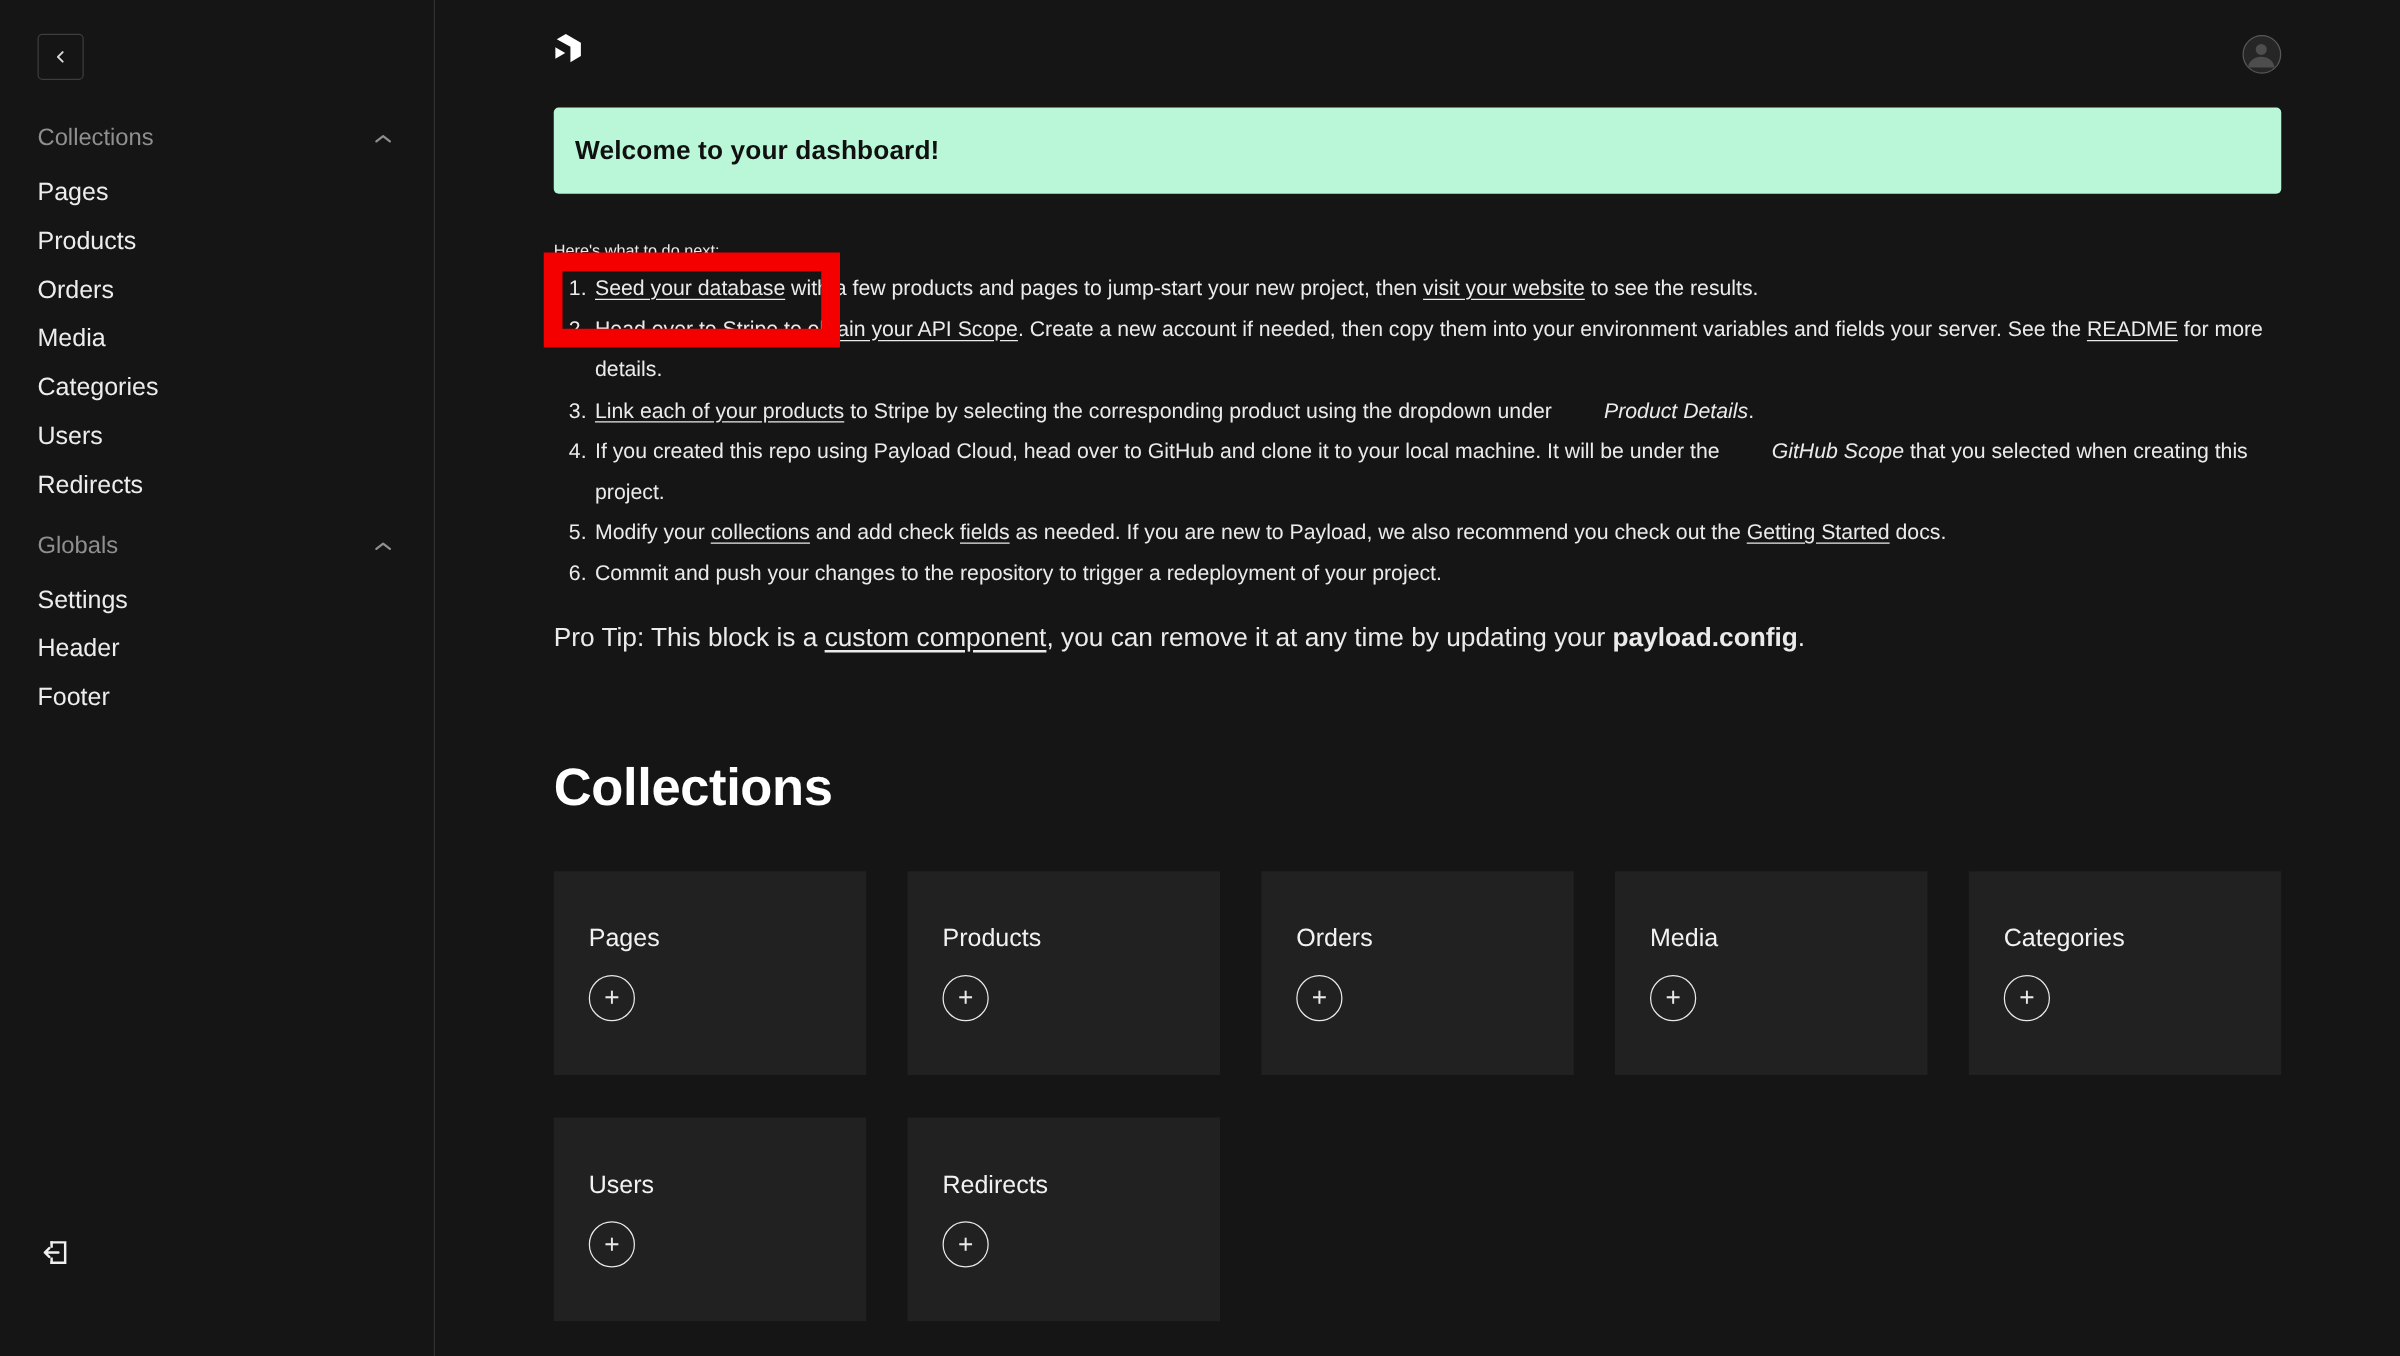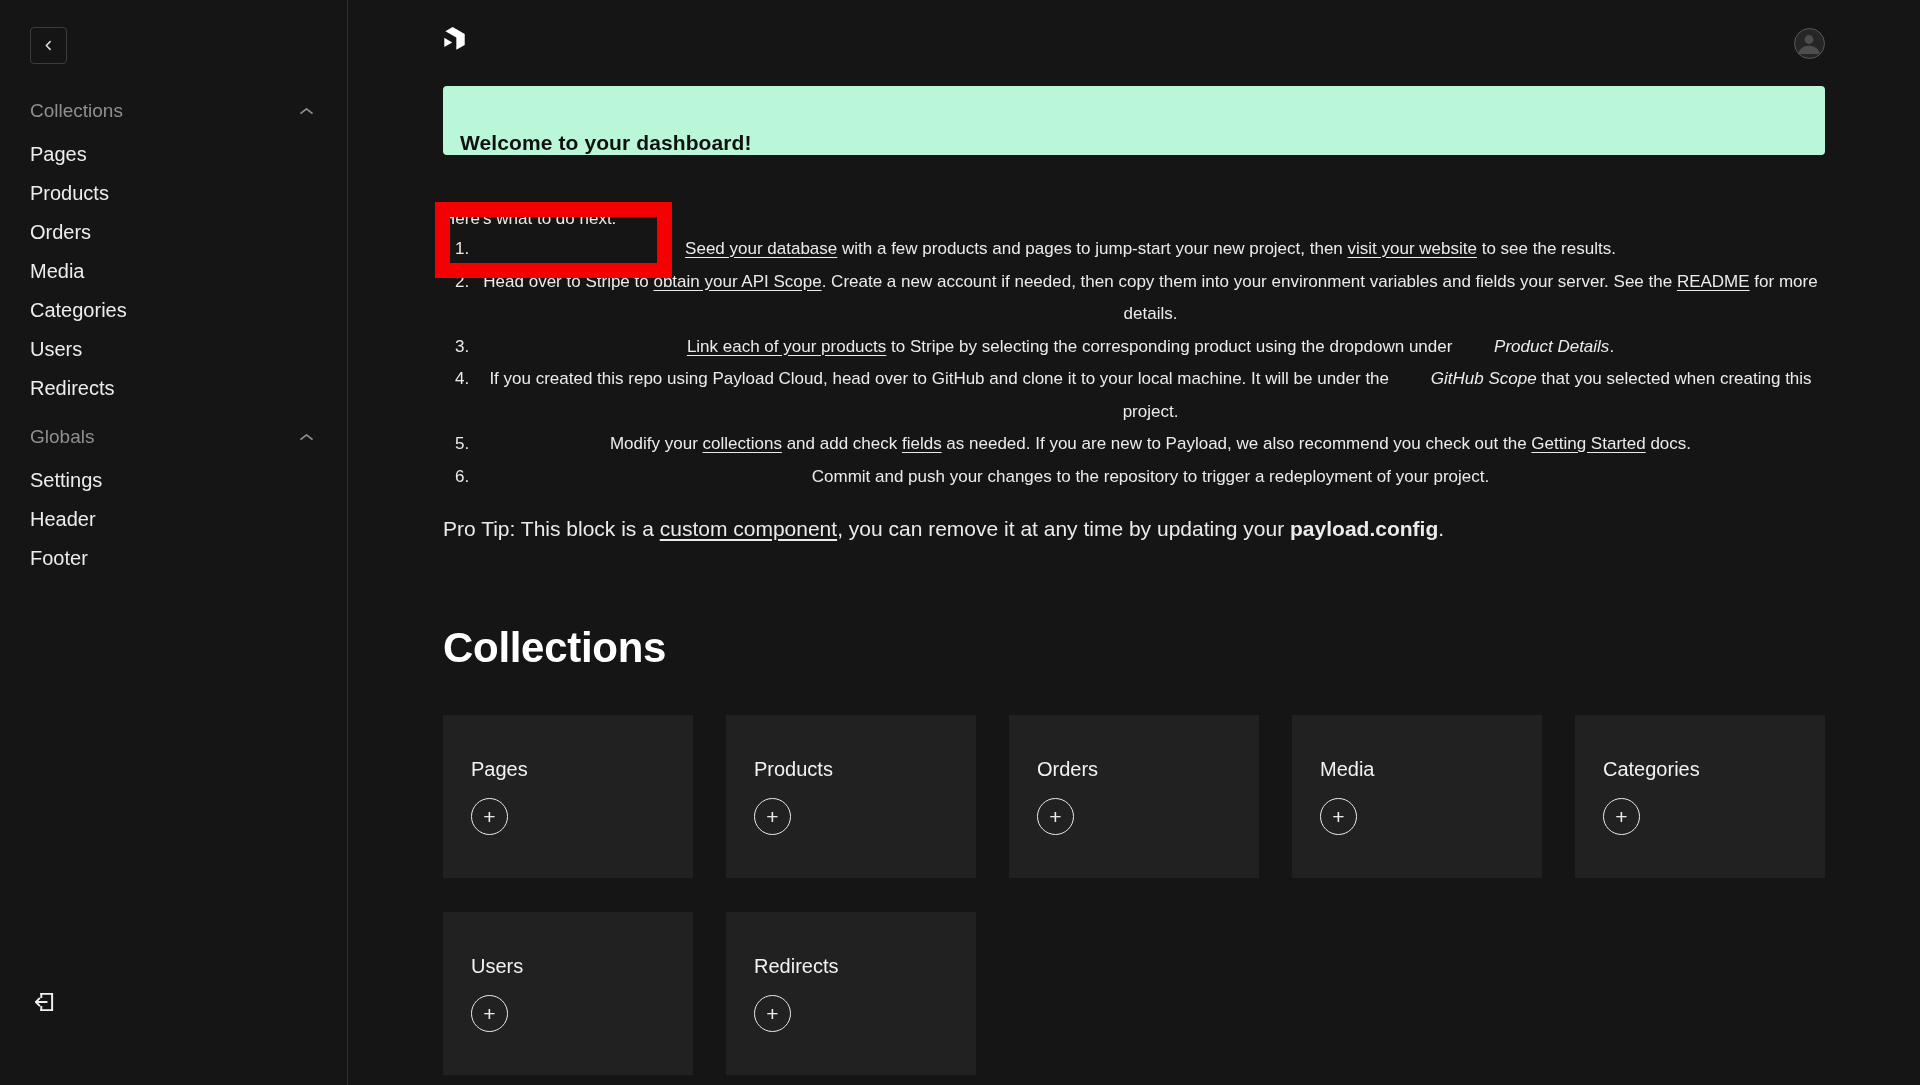--- a/index.html
+++ b/index.html
@@ -49,28 +49,27 @@
   
   .main{position:absolute;left:348px;top:0;right:0;bottom:0;padding:27px 95px 0 95px;overflow:hidden;}
   .topbar{display:flex;align-items:flex-start;justify-content:space-between;height:59px;}
   .logo{display:inline-block;line-height:0;cursor:pointer;}
   .avatar{
     width:31px;height:31px;border-radius:50%;border:1.5px solid #585858;
     background:#262626;overflow:hidden;display:inline-block;cursor:pointer;position:relative;top:1px;
   }
   .banner{
     height:69px;background:var(--banner_bg);border-radius:4px;
-    display:flex;align-items:flex-end;padding:0 17px;
+    display:flex;align-items:center;padding:0 17px;
   }
   .banner span{color:var(--banner_text);font-size:21px;font-weight:bold;letter-spacing:.1px;}
-  .intro{margin-top:53px;font-size:17px;line-height:22px;}
+  .intro{margin-top:35px;font-size:13px;line-height:22px;}
   .steps{
     margin:3px 0 0 0;padding-left:31px;font-size:17px;line-height:32.5px;
     max-width:1390px;
-    text-align:center;
   }
   .steps li{padding-left:2px;}
   .lnk{color:var(--fg);text-decoration:underline;text-underline-offset:3px;cursor:pointer;}
   .protip{margin-top:25px;font-size:21px;line-height:22px;}
   .b{font-weight:bold;}
   .i{font-style:italic;margin-left:37px;}
   .section-title{font-size:42px;font-weight:700;letter-spacing:-.3px;color:#fff;}
   .collections-title{margin-top:84px;}
   .cards{
     margin-top:43px;

